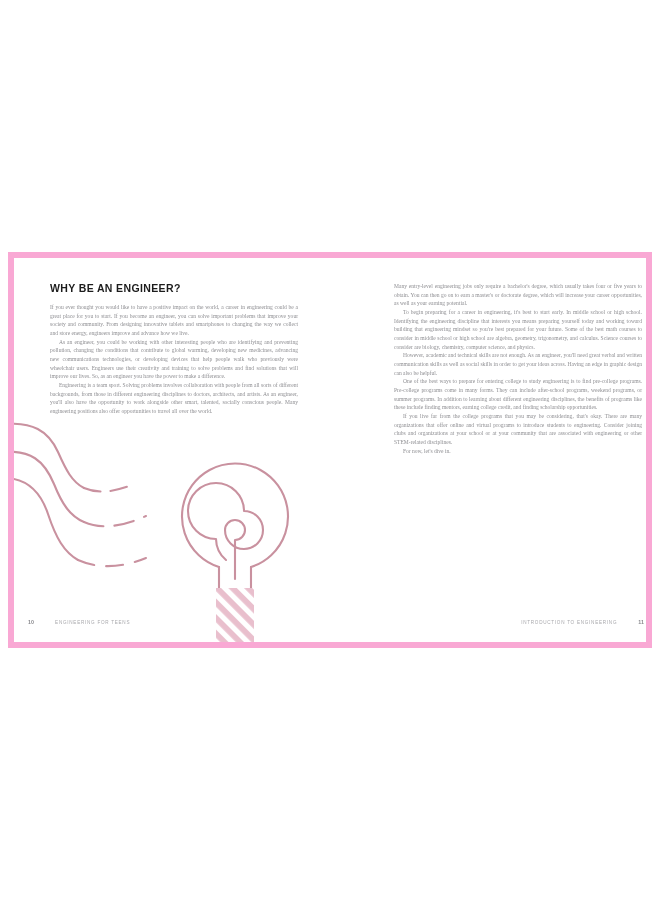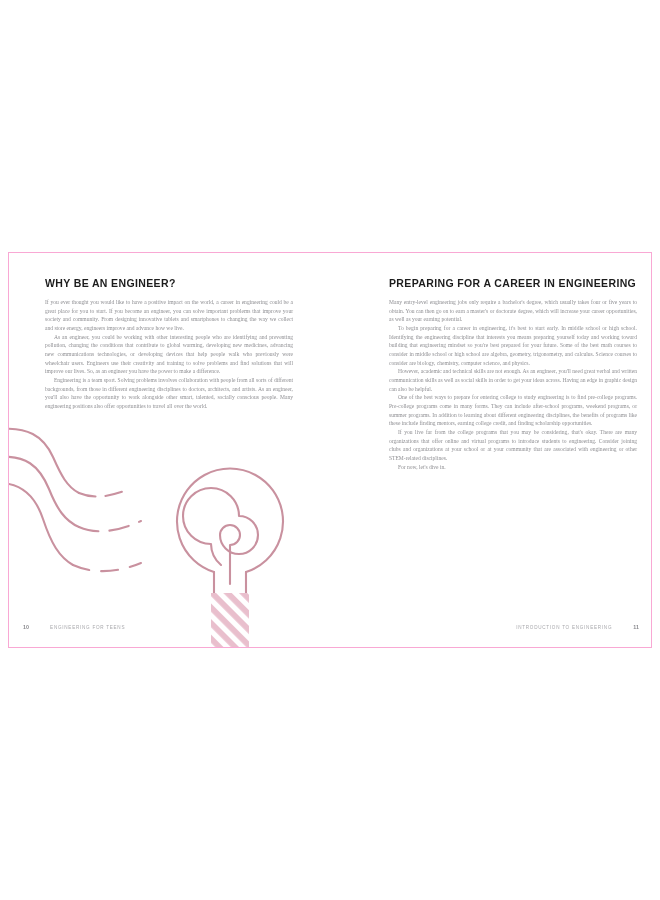--- a/index.html
+++ b/index.html
@@ -22,21 +22,21 @@
   }
 
   
   .spread {
     position: absolute;
     left: 8px;
     top: 252px;
     width: 644px;
     height: 396px;
     background: #ffffff;
-    border: 1px solid #f9a8d4;
+    border: 6px solid #f9a8d4;
     overflow: hidden;
     text-decoration: underline;
   }
 
   .page {
     position: absolute;
     top: 0;
     width: 322px;
     height: 100%;
   }
@@ -181,21 +181,20 @@
 
       <div class="foot foot-left">
         <span class="folio">10</span>
         <span class="rh">ENGINEERING FOR TEENS</span>
       </div>
     </div>
 
     <div class="page page-right">
 
       <div class="textcol">
-        <h2 class="head">PREPARING FOR A CAREER IN ENGINEERING</h2>
         <div class="body">
           <p>Many entry-level engineering jobs only require a bachelor's degree, which usually takes four or five years to obtain. You can then go on to earn a master's or doctorate degree, which will increase your career opportunities, as well as your earning potential.</p>
           <p>To begin preparing for a career in engineering, it's best to start early. In middle school or high school. Identifying the engineering discipline that interests you means preparing yourself today and working toward building that engineering mindset so you're best prepared for your future. Some of the best math courses to consider in middle school or high school are algebra, geometry, trigonometry, and calculus. Science courses to consider are biology, chemistry, computer science, and physics.</p>
           <p>However, academic and technical skills are not enough. As an engineer, you'll need great verbal and written communication skills as well as social skills in order to get your ideas across. Having an edge in graphic design can also be helpful.</p>
           <p>One of the best ways to prepare for entering college to study engineering is to find pre-college programs. Pre-college programs come in many forms. They can include after-school programs, weekend programs, or summer programs. In addition to learning about different engineering disciplines, the benefits of programs like these include finding mentors, earning college credit, and finding scholarship opportunities.</p>
           <p>If you live far from the college programs that you may be considering, that's okay. There are many organizations that offer online and virtual programs to introduce students to engineering. Consider joining clubs and organizations at your school or at your community that are associated with engineering or other STEM-related disciplines.</p>
           <p>For now, let's dive in.</p>
         </div>
       </div>
 

